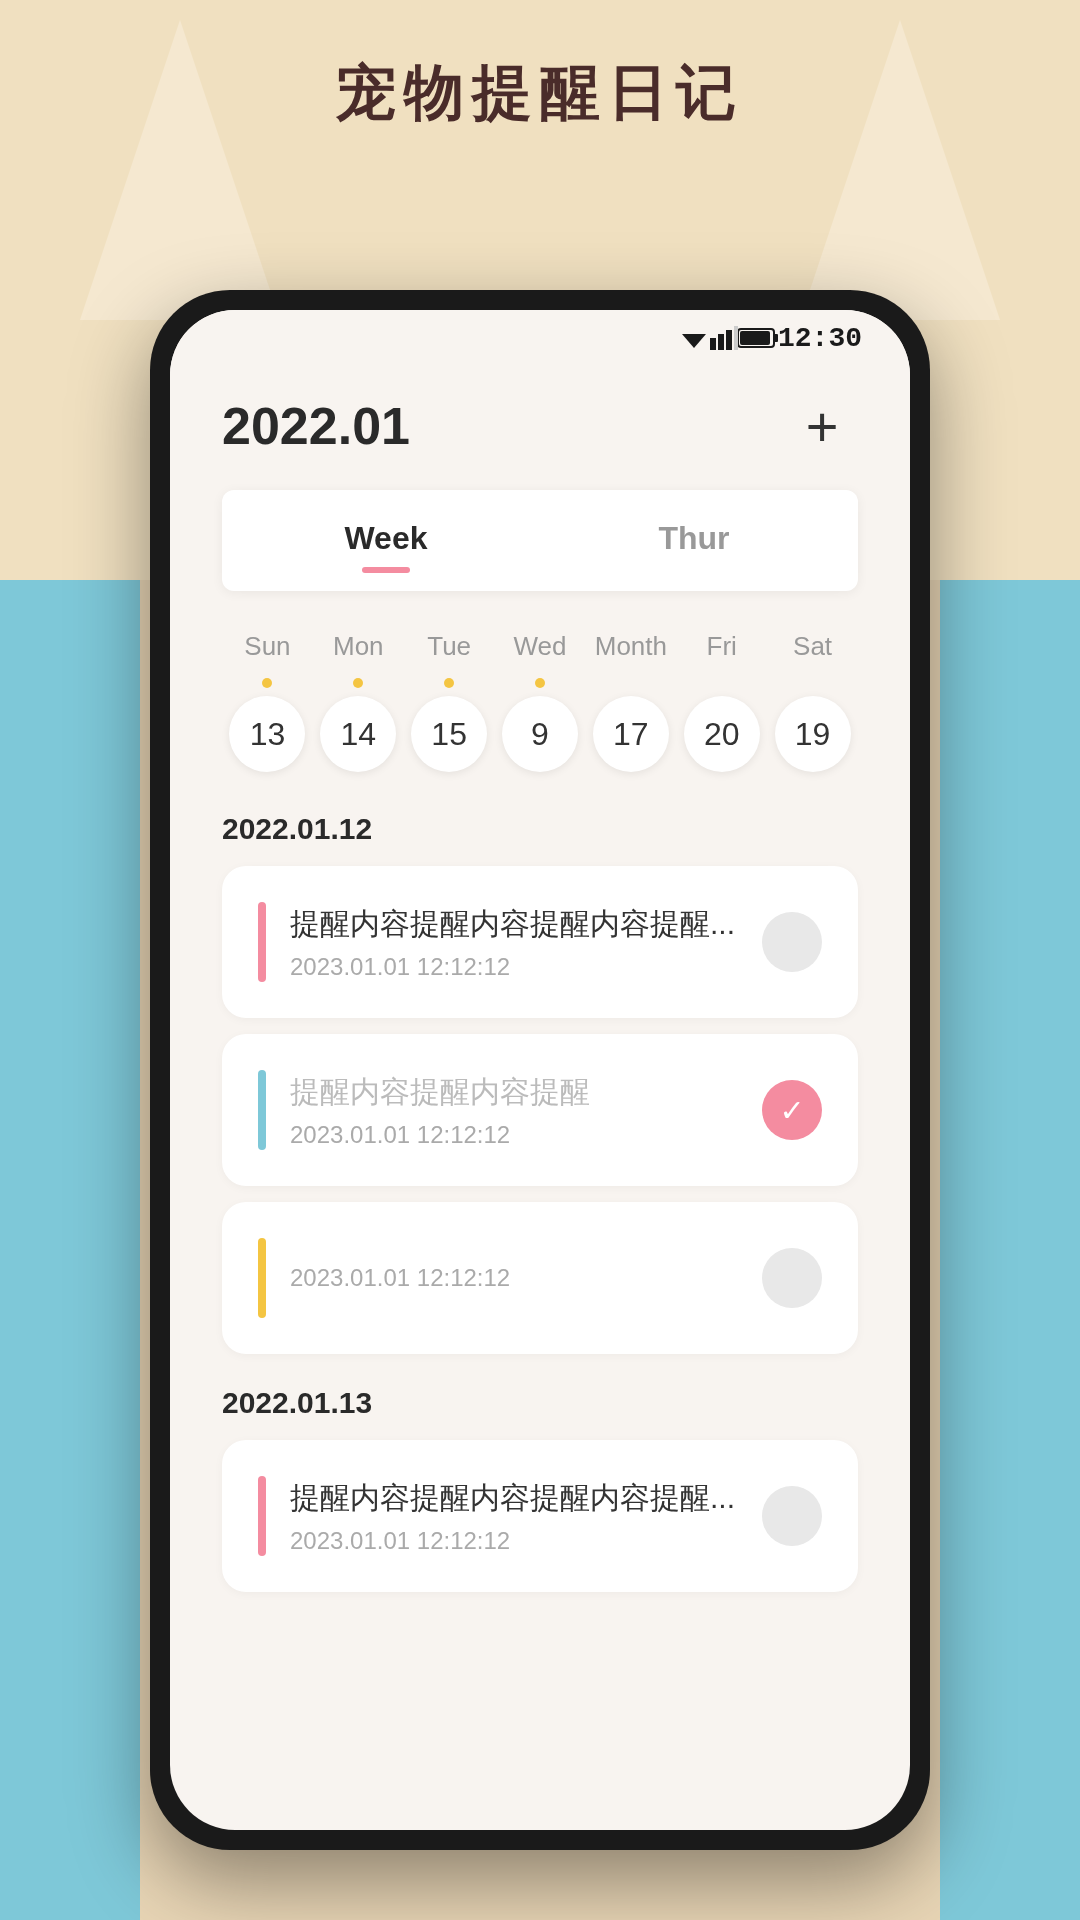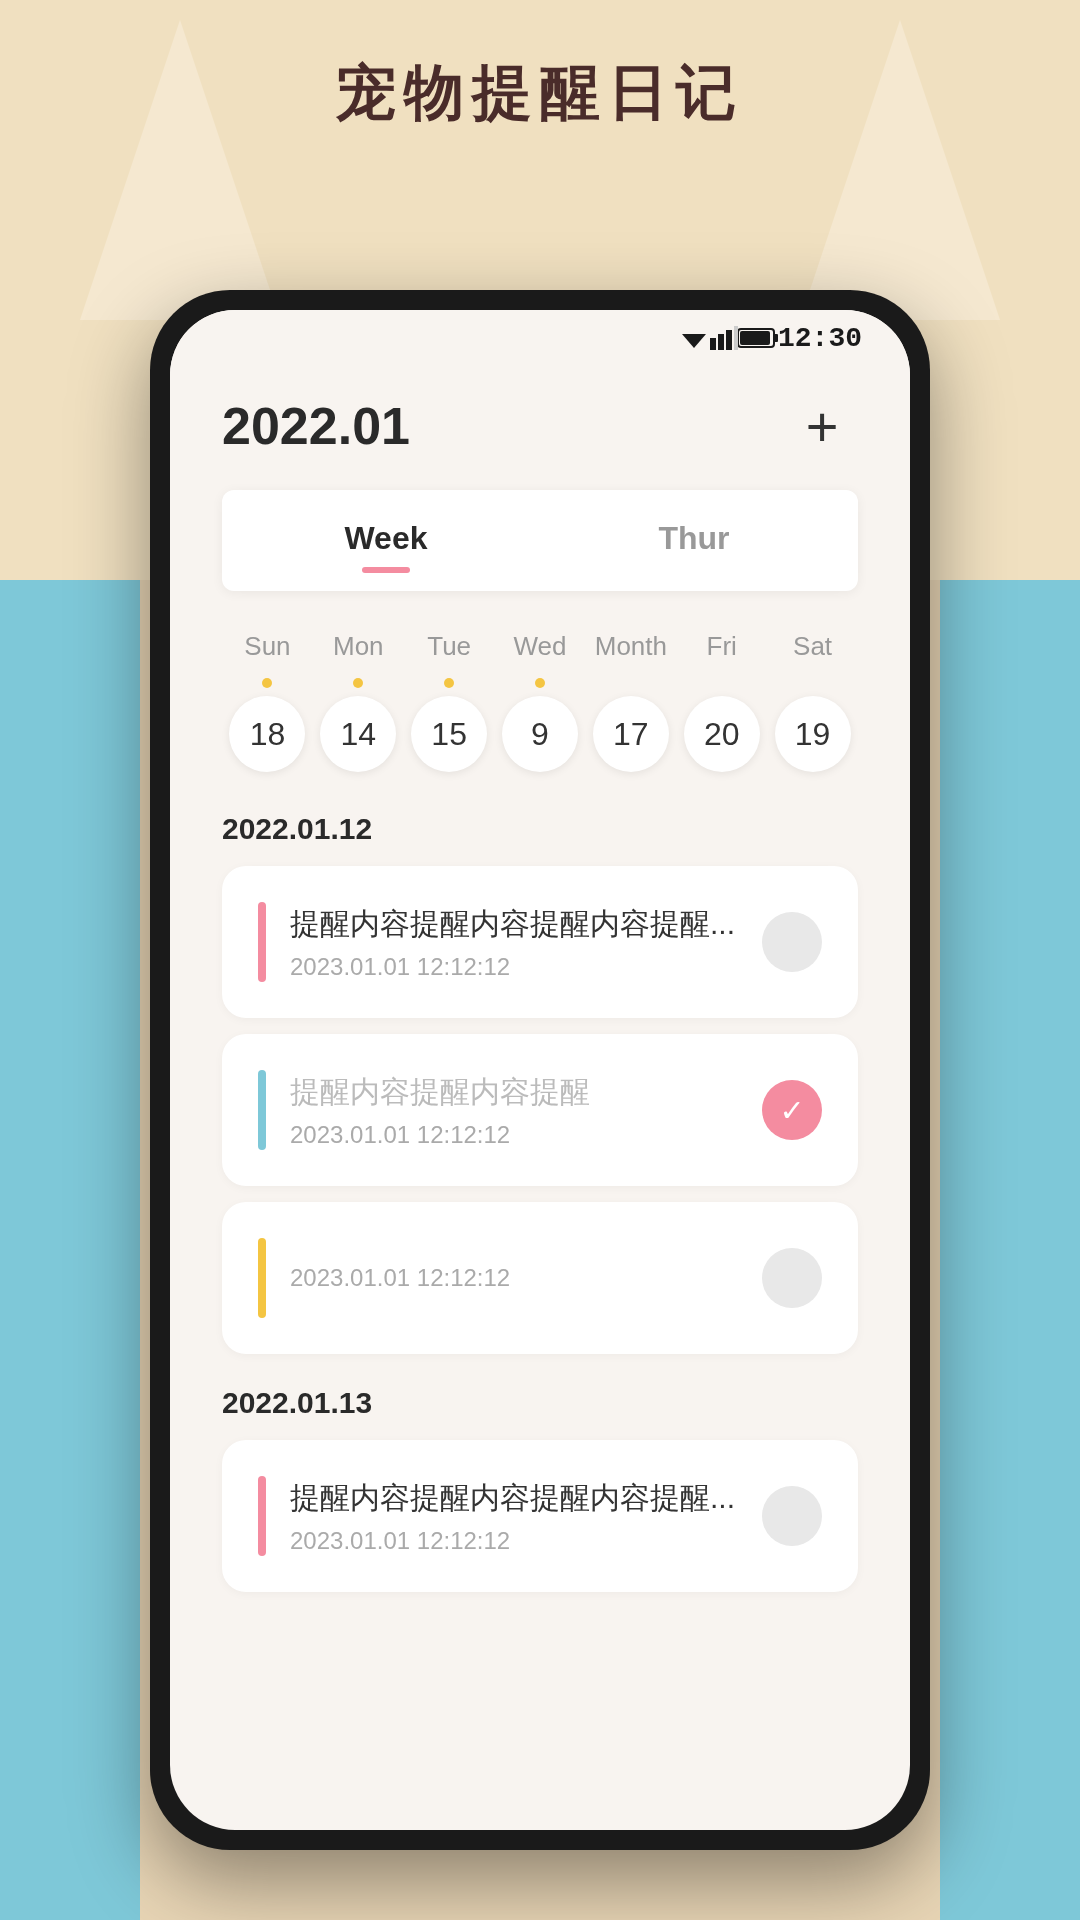--- a/index.html
+++ b/index.html
@@ -386,21 +386,21 @@
           <div class="week-day-label">Mon</div>
           <div class="week-day-label">Tue</div>
           <div class="week-day-label">Wed</div>
           <div class="week-day-label">Month</div>
           <div class="week-day-label">Fri</div>
           <div class="week-day-label">Sat</div>
         </div>
         <div class="week-days">
           <div class="day-cell">
             <div class="day-dot"></div>
-            <div class="day-number">18</div>
+            <div class="day-number">13</div>
           </div>
           <div class="day-cell">
             <div class="day-dot"></div>
             <div class="day-number">14</div>
           </div>
           <div class="day-cell">
             <div class="day-dot"></div>
             <div class="day-number">15</div>
           </div>
           <div class="day-cell">

